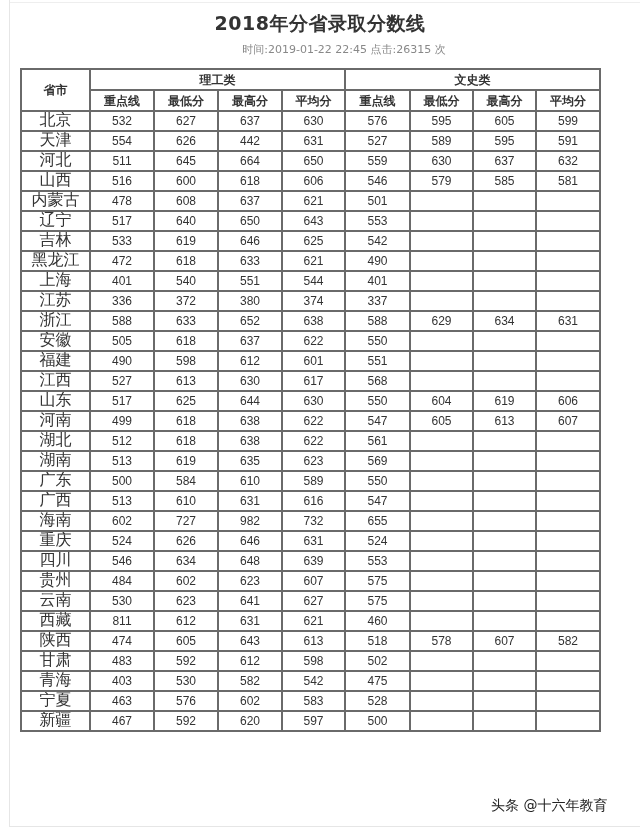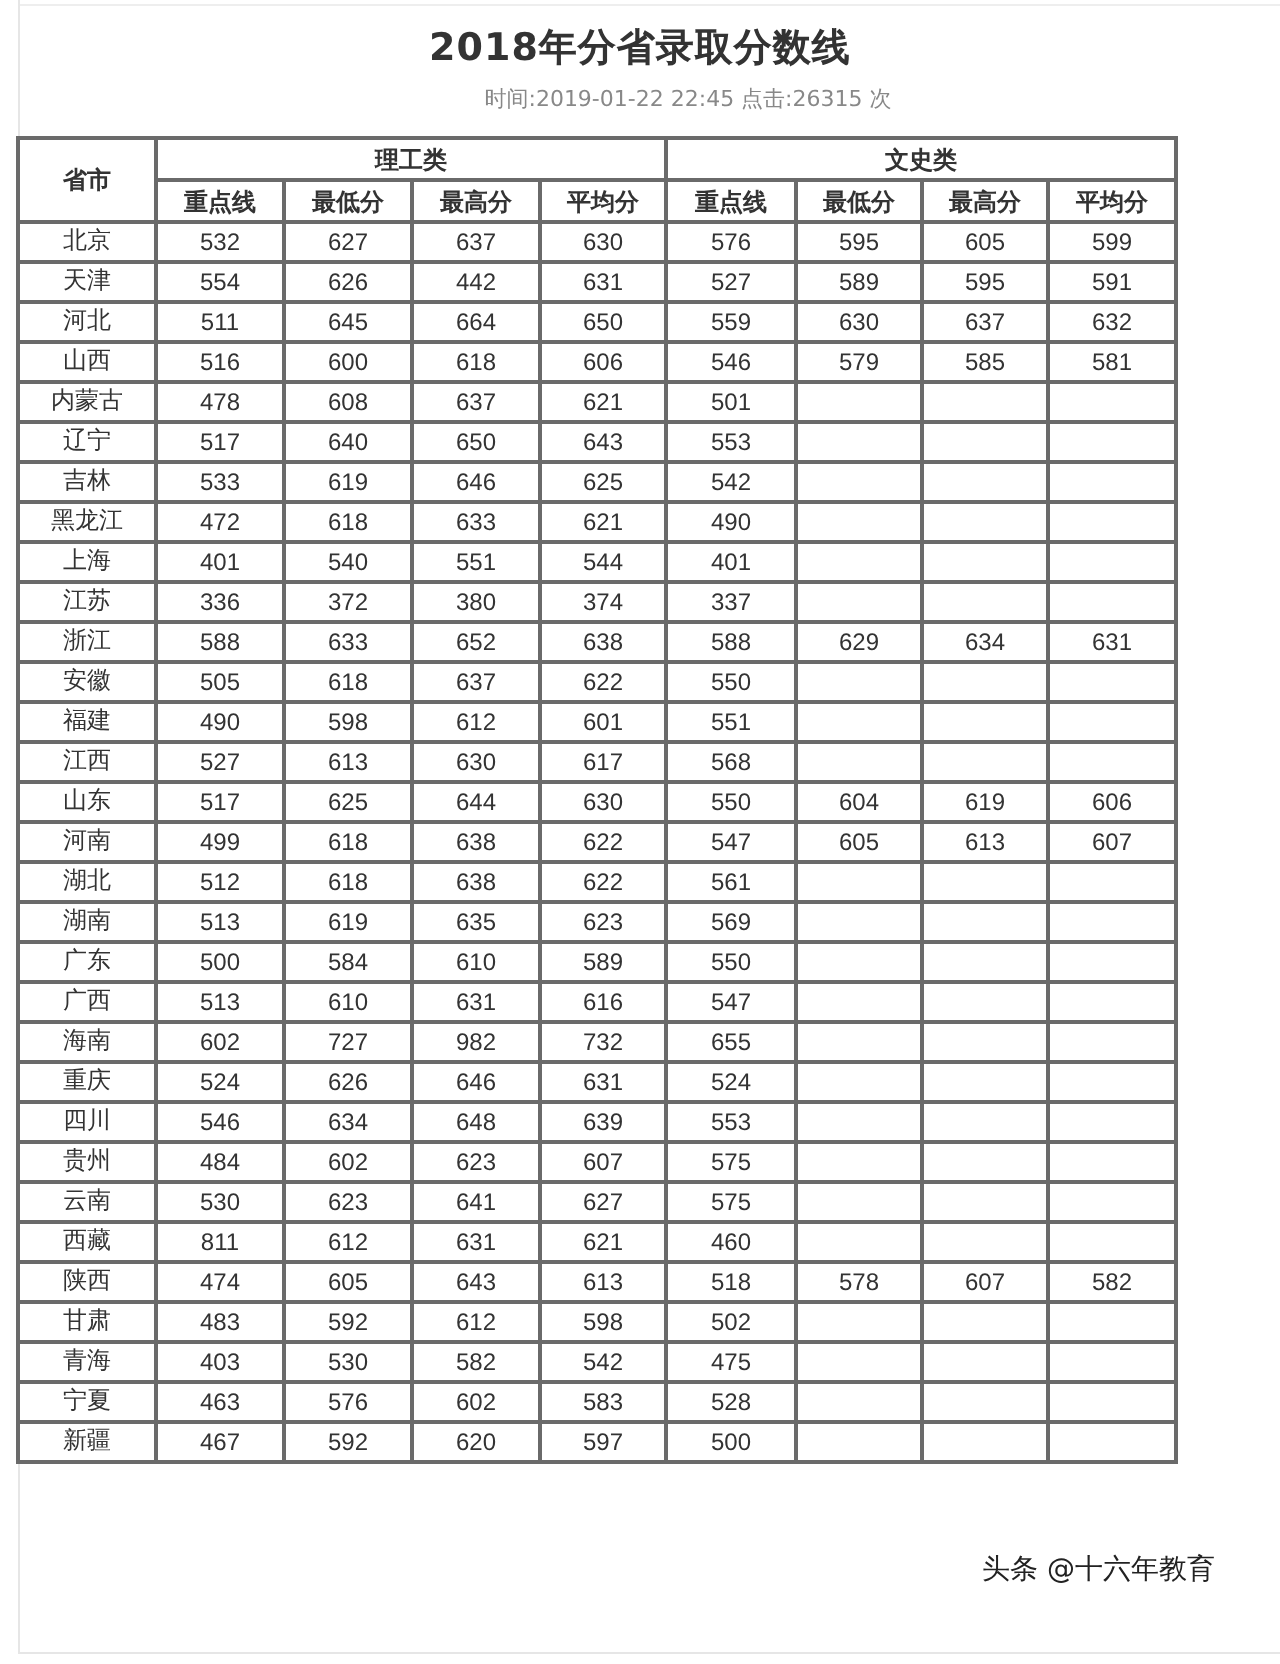--- a/index.html
+++ b/index.html
@@ -58,21 +58,21 @@
       top: 42px;
       width: 640px;
       text-align: center;
       font-size: 11px;
       color: #888888;
       padding-left: 48px;
       box-sizing: border-box;
     }
     table.scores {
       position: absolute;
-      left: 8px;
+      left: 20px;
       top: 68px;
       width: 580px;
       border-collapse: collapse;
       table-layout: fixed;
       font-family: "Liberation Sans", "DejaVu Sans", sans-serif;
     }
     table.scores td, table.scores th {
       border: 2px solid #6a6a6a;
       text-align: center;
       padding: 0;
@@ -88,27 +88,27 @@
       font-size: 12px;
     }
     table.scores thead tr.group th {
       height: 19px;
     }
     table.scores thead tr.sub th {
       height: 19px;
     }
     table.scores td.prov {
       font-family: Liberation Mono, monospace;
-      font-size: 12px;
+      font-size: 16px;
       margin-left: 31px;
     }
     .watermark {
       position: absolute;
       left: 491px;
-      top: 776px;
+      top: 797px;
       font-size: 14px;
       color: #222222;
       text-shadow: 0 0 2px #ffffff, 0 0 2px #ffffff;
       white-space: nowrap;
     }
   </style>
 </head>
 <body>
 
 <div class="page-frame-top"></div>

